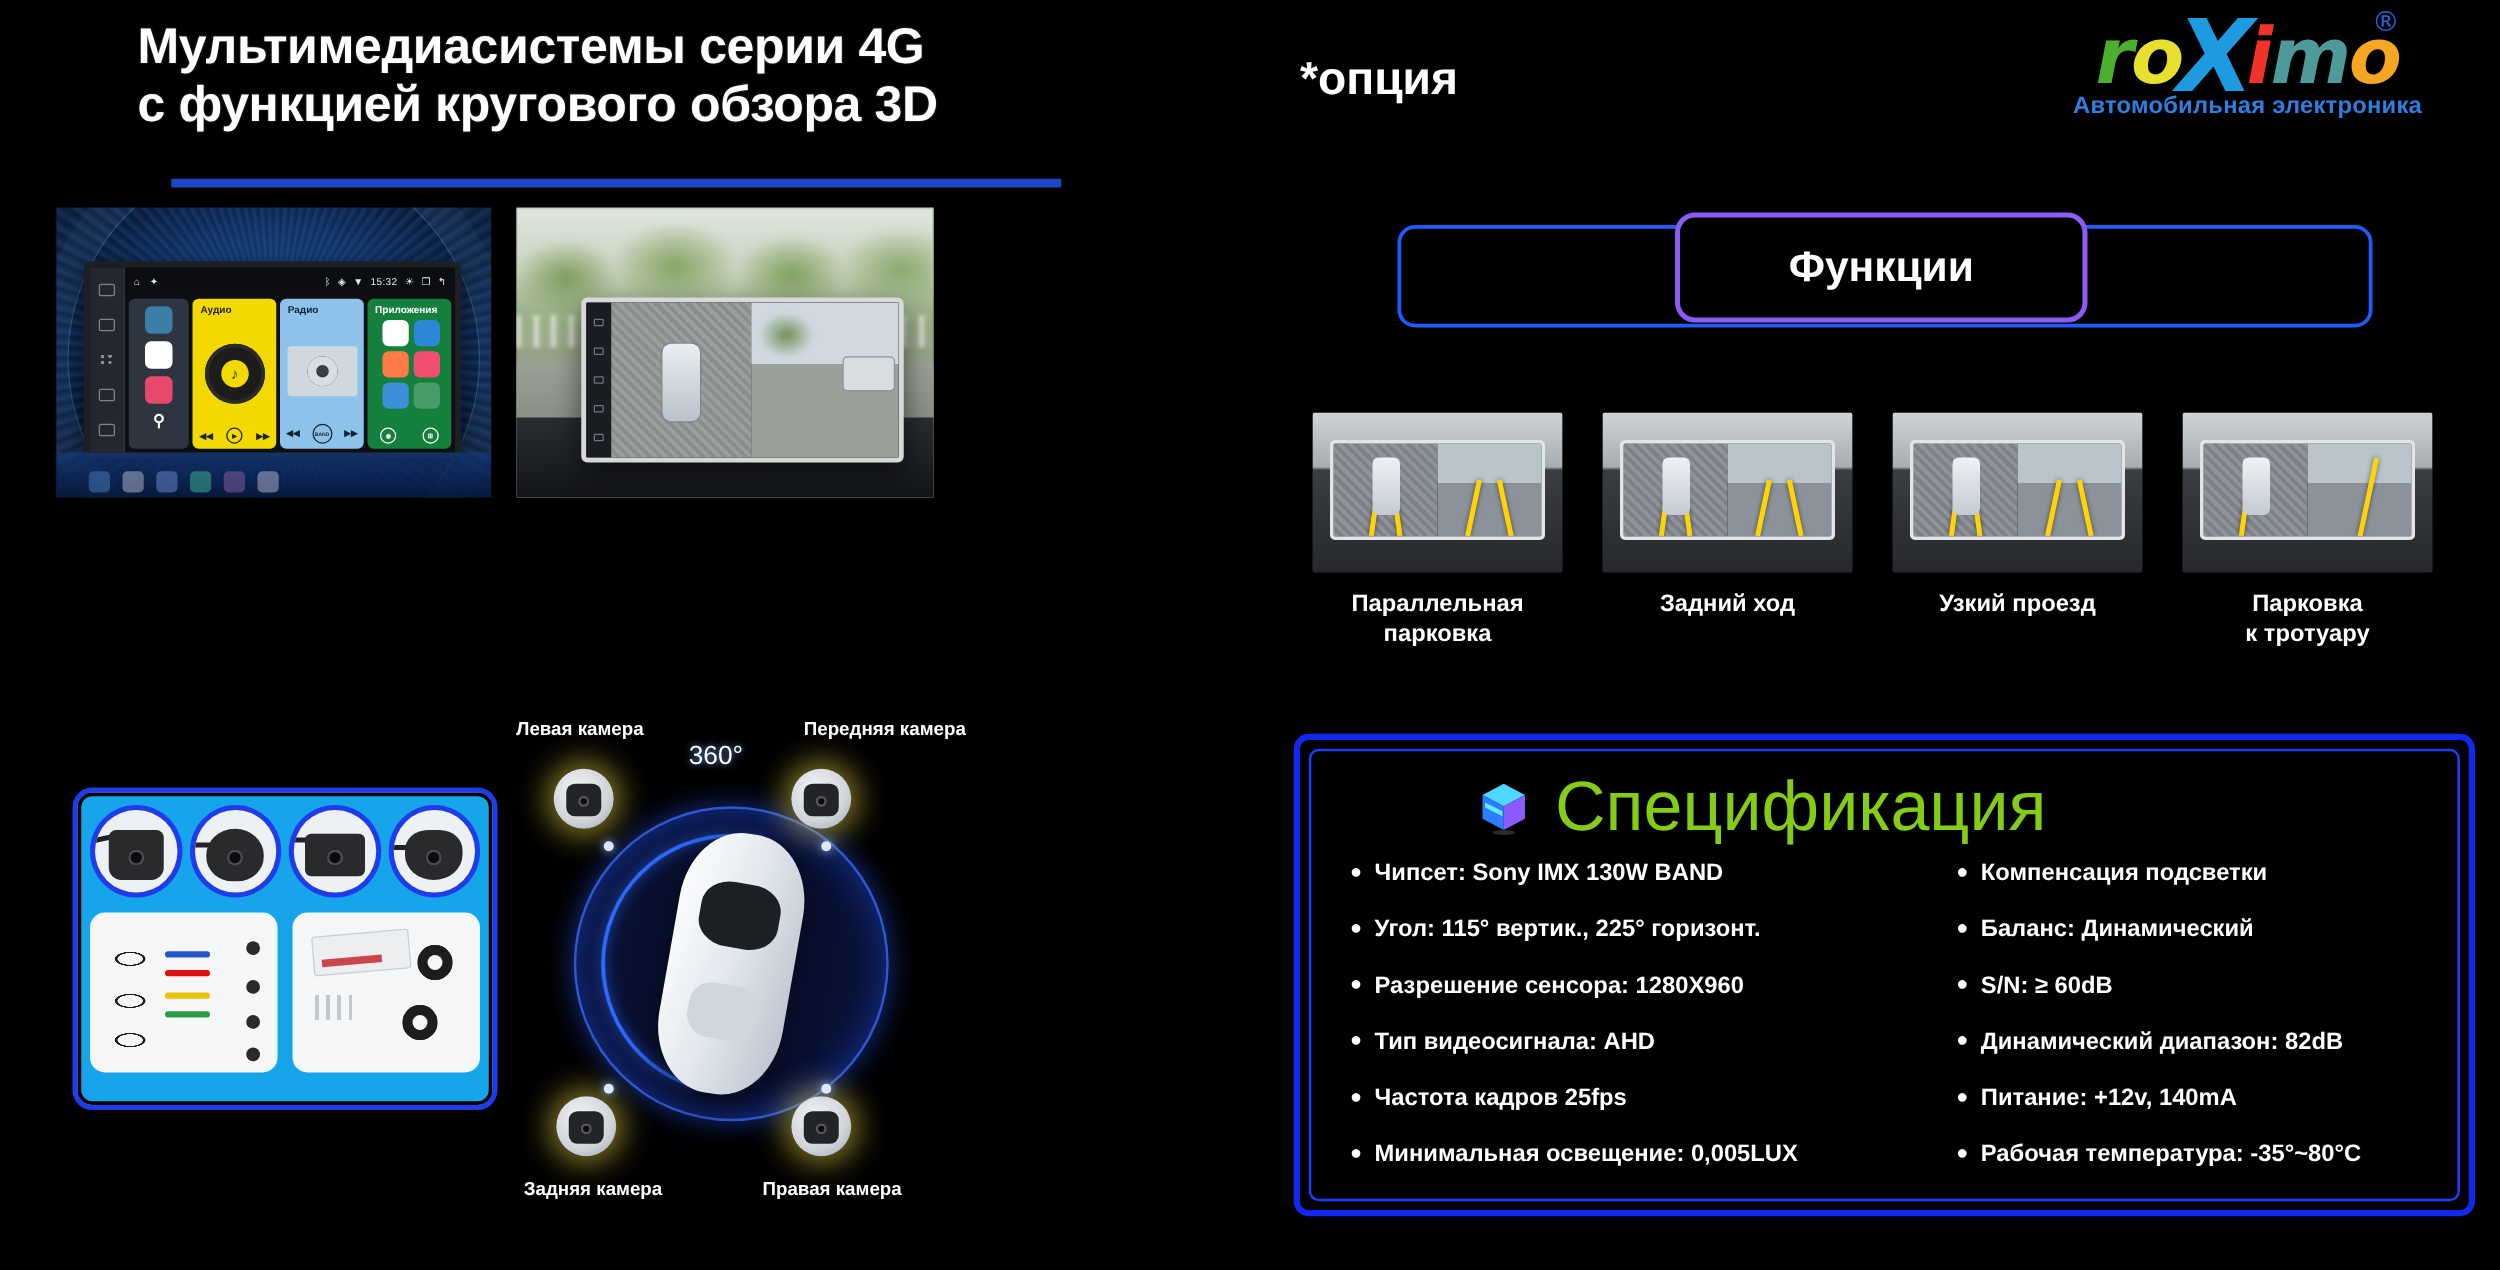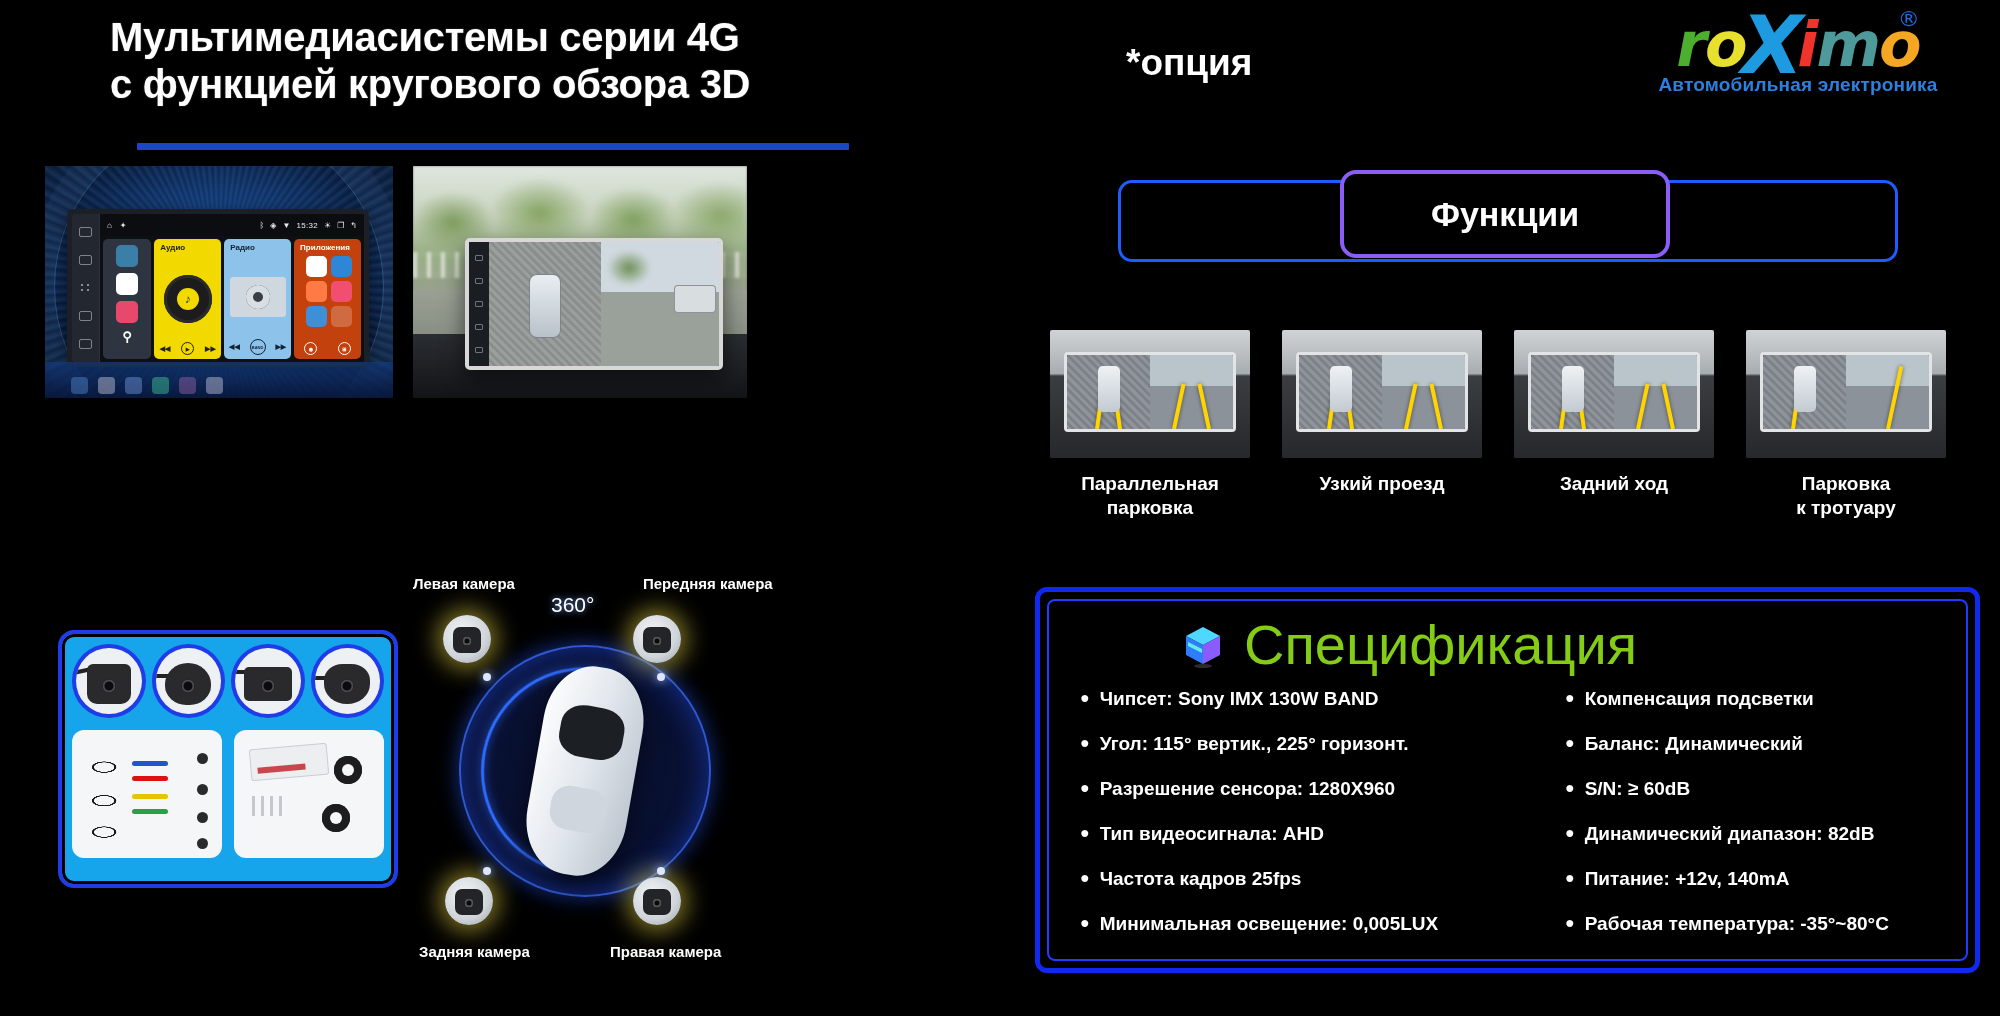--- a/index.html
+++ b/index.html
@@ -15,21 +15,21 @@
   .title {
     position: absolute; left: 110px; top: 14px;
     color: #fff; font-size: 40px; font-weight: bold; line-height: 1.17;
     letter-spacing: -0.3px;
     text-shadow: 0 0 2px rgba(255,255,255,.25);
   }
   .title-rule-wrap { position: absolute; left: 137px; top: 143px; width: 712px; }
   .title-rule { height: 7px; background: #1f45c4; border-radius: 1px; }
 
   .optional {
-    position: absolute; left: 1126px; top: 42px;
+    position: absolute; left: 1040px; top: 42px;
     color: #fff; font-size: 37px; font-weight: bold;
   }
 
   
   .logo-block { position: absolute; right: 16px; top: 8px; width: 372px; text-align: center; }
   .logo-word {
     font-family: "DejaVu Sans", sans-serif;
     font-size: 62px; font-weight: bold; font-style: italic;
     letter-spacing: -2px; line-height: 1; white-space: nowrap;
     position: relative; display: inline-block;
@@ -90,21 +90,21 @@
   .hu-clock { font-size:8px; letter-spacing:.3px; }
   .hu-cards { flex:1; display:flex; gap:3px; padding:3px; }
   .hu-card { flex:1; border-radius:5px; position:relative; padding:5px 6px;
     font-size:8px; font-weight:bold; overflow:hidden; }
   .hu-card .cap { position:absolute; left:6px; top:4px; }
   .hu-card.apps-col { flex:.88; background:#2f3540; display:flex; flex-direction:column;
     align-items:center; justify-content:space-between; padding:6px 0 8px; }
   .hu-mini { width:22px; height:22px; border-radius:5px; }
   .hu-card.audio { background:#F2D900; color:#222; }
   .hu-card.radio { background:#8dc3ea; color:#123; }
-  .hu-card.apps { background:#c2410c; color:#fff; }
+  .hu-card.apps { background:#15803d; color:#fff; }
   .hu-disc { position:absolute; left:50%; top:50%; transform:translate(-50%,-50%);
     width:48px; height:48px; border-radius:50%; background:#1c1c1c;
     box-shadow: inset 0 0 0 3px #2b2b2b; display:flex; align-items:center; justify-content:center;}
   .hu-disc .hub { width:22px; height:22px; border-radius:50%; background:#F2D900;
     display:flex;align-items:center;justify-content:center;font-size:12px;color:#333;}
   .hu-radio-box { position:absolute; left:50%; top:48%; transform:translate(-50%,-50%);
     width:56px; height:40px; background:#cfd8de; border-radius:3px;
     display:flex; align-items:center; justify-content:center;}
   .hu-radio-box .pl { width:24px;height:24px;border-radius:50%;background:#3a3f45;
     box-shadow: inset 0 0 0 7px #d9dee2;}
@@ -534,41 +534,41 @@
             <span class="guide cl"></span>
             <span class="guide cr"></span>
           </div>
           <div class="half cam">
             <span class="guide l"></span>
             <span class="guide r"></span>
           </div>
         </div>
       </div>
       <div class="fn-label">
-        <div>Узкий проезд</div>
+        <div>Задний ход</div>
       </div>
     </div>
 
     <div class="fn-item">
       <div class="fn-thumb">
         <div class="bgcar"></div>
         <div class="scr">
           <div class="sbar"></div>
           <div class="half bird">
             <span class="guide cl"></span>
             <span class="guide cr"></span>
           </div>
           <div class="half cam">
             <span class="guide l"></span>
             <span class="guide r"></span>
           </div>
         </div>
       </div>
       <div class="fn-label">
-        <div>Задний ход</div>
+        <div>Узкий проезд</div>
       </div>
     </div>
 
     <div class="fn-item">
       <div class="fn-thumb">
         <div class="bgcar"></div>
         <div class="scr">
           <div class="sbar"></div>
           <div class="half bird">
             <span class="guide cl"></span>

